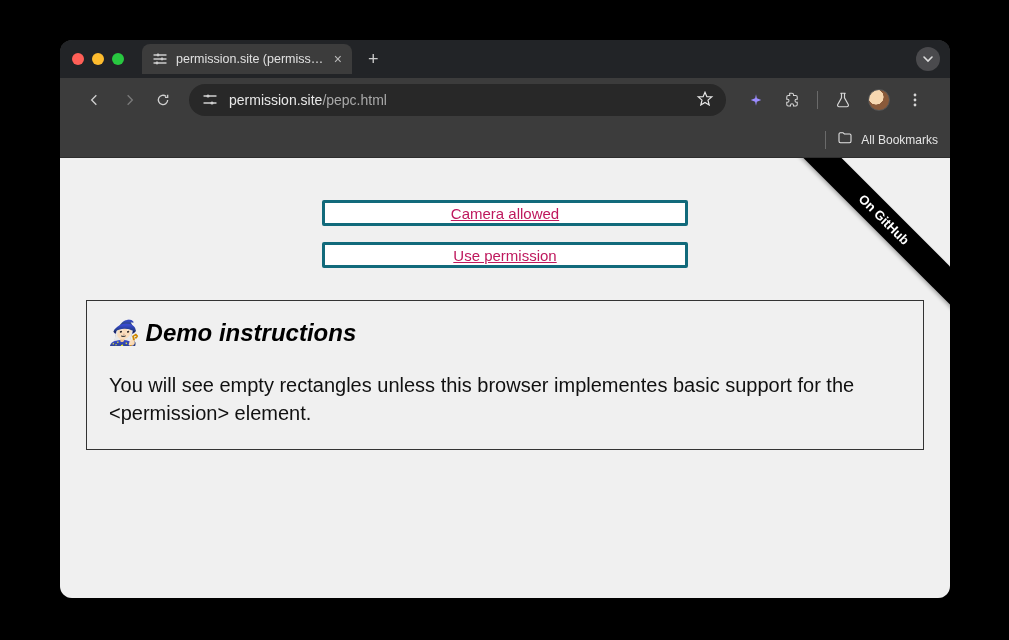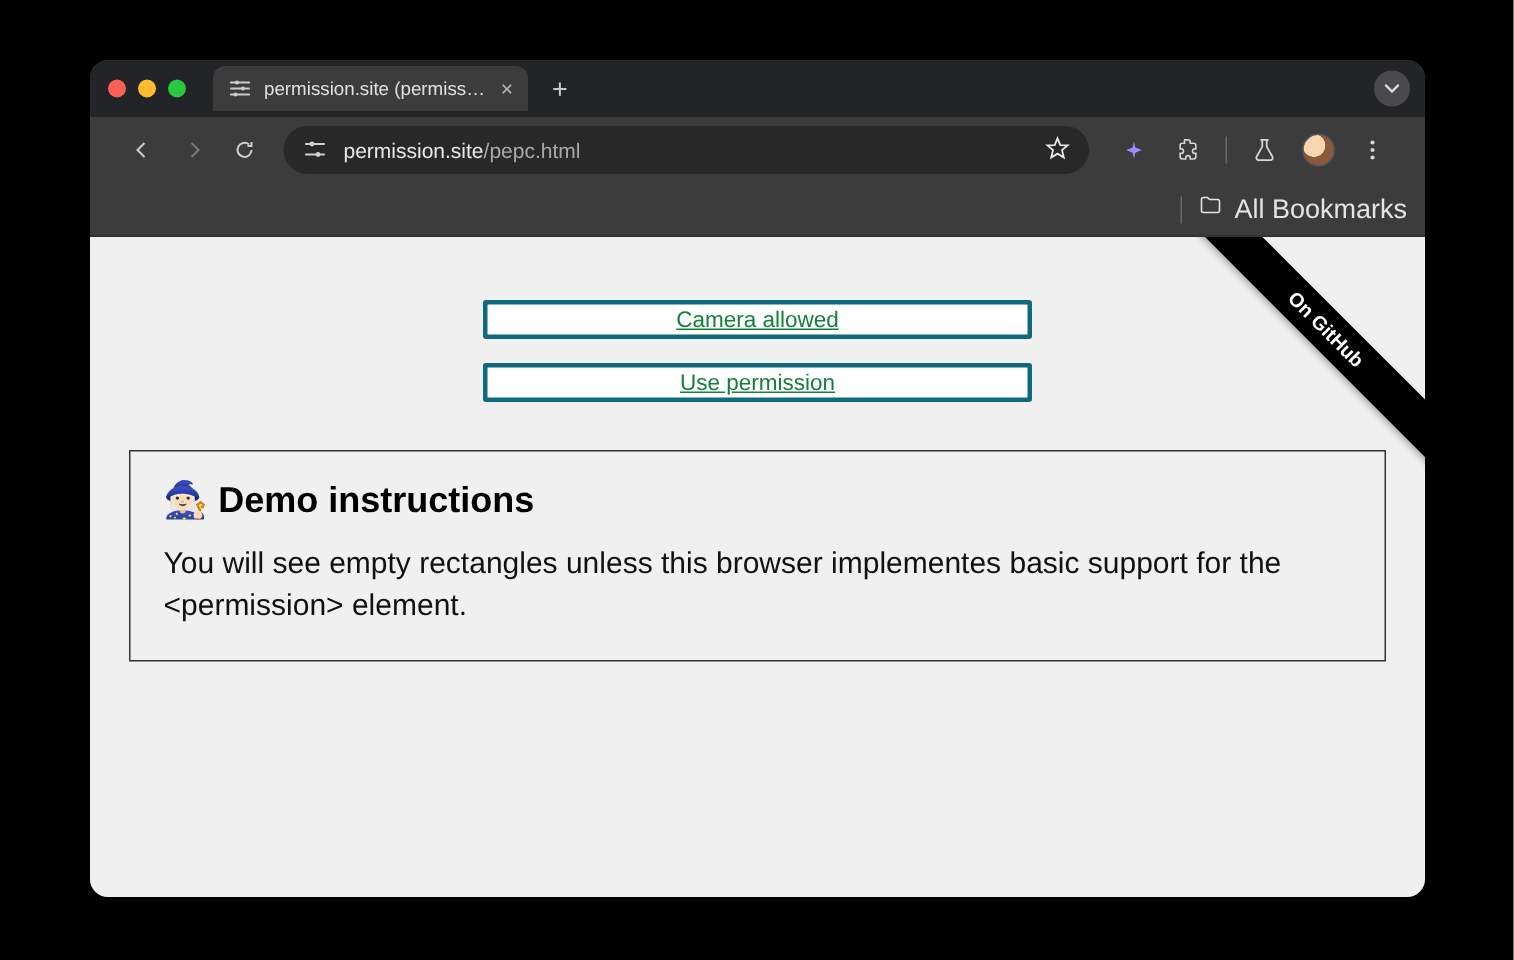--- a/index.html
+++ b/index.html
@@ -67,21 +67,21 @@
     .omnibox .site-chip { width:18px; height:18px; display:flex; align-items:center; justify-content:center;}
     .omnibox .url .path { color:#a9a9a9; }
     .omnibox .right { margin-left:auto; display:flex; gap:10px; align-items:center;}
     .toolbar .right-icons { display:flex; align-items:center; gap:8px; margin-left:4px; }
     .icon-btn { width:28px; height:28px; display:flex; align-items:center; justify-content:center; color:#d6d6d6; }
     .divider { width:1px; height:18px; background:#6a6a6a; margin:0 3px; }
     .avatar { width:22px; height:22px; border-radius:50%; background: radial-gradient(circle at 35% 35%, #f7d7b0 0 40%, #8a5a3a 42% 100%); border:1px solid #555;}
     .bookmarks-bar {
       height:36px; background:#3c3c3c; display:flex; align-items:center;
       justify-content:flex-end; padding:0 12px; gap:8px; color:#e5e5e5;
-      font-size:18px; border-bottom:1px solid #2e2e2e;
+      font-size:12px; border-bottom:1px solid #2e2e2e;
     }
     .bookmarks-bar .folder-icon svg { width:16px; height:16px; stroke:#e5e5e5; fill:none; stroke-width:1.6;}
     .content {
       flex:1; background:#f0f0f0; position:relative; overflow:hidden;
     }
     .ribbon {
       position:absolute; top:0; right:0; width:190px; height:190px; overflow:hidden; pointer-events:none;
     }
     .ribbon .band {
       position:absolute; width:260px; padding:6px 0; background:#000; color:#fff;
@@ -89,29 +89,29 @@
       transform: rotate(45deg); right:-64px; top:48px; pointer-events:auto;
       box-shadow:0 2px 4px rgba(0,0,0,.3);
     }
     .perm-stack {
       display:flex; flex-direction:column; align-items:center; gap:16px;
       padding-top:42px;
     }
     .perm-btn {
       width:366px; height:26px; border:3px solid #116a7b; background:#fff;
       display:flex; align-items:center; justify-content:center;
-      font-size:15px; text-decoration:underline; color:#15803d; border-radius:2px;
+      font-size:15px; text-decoration:underline; color:#be185d; border-radius:2px;
       cursor:pointer;
     }
     .perm-btn.wide { width:400px; height:30px; background:#cfeef6; }
     .instructions {
       margin:32px 26px 0 26px; border:1px solid #333; padding:18px 22px 22px 22px;
       background:#f0f0f0;
     }
-    .instructions h2 { font-size:24px; font-weight:800; margin-bottom:14px; font-family: Verdana, sans-serif;}
+    .instructions h2 { font-size:24px; font-weight:800; margin-bottom:24px; font-family: Verdana, sans-serif; font-style: italic;}
     .instructions p { font-size:20px; line-height:1.4; color:#111; font-family: Verdana, sans-serif;}
     .sparkle { width:14px;height:14px; }
   </style>
 </head>
 <body>
 
 <div class="window">
 
   <div class="tab-strip">
     <div class="traffic-lights">

